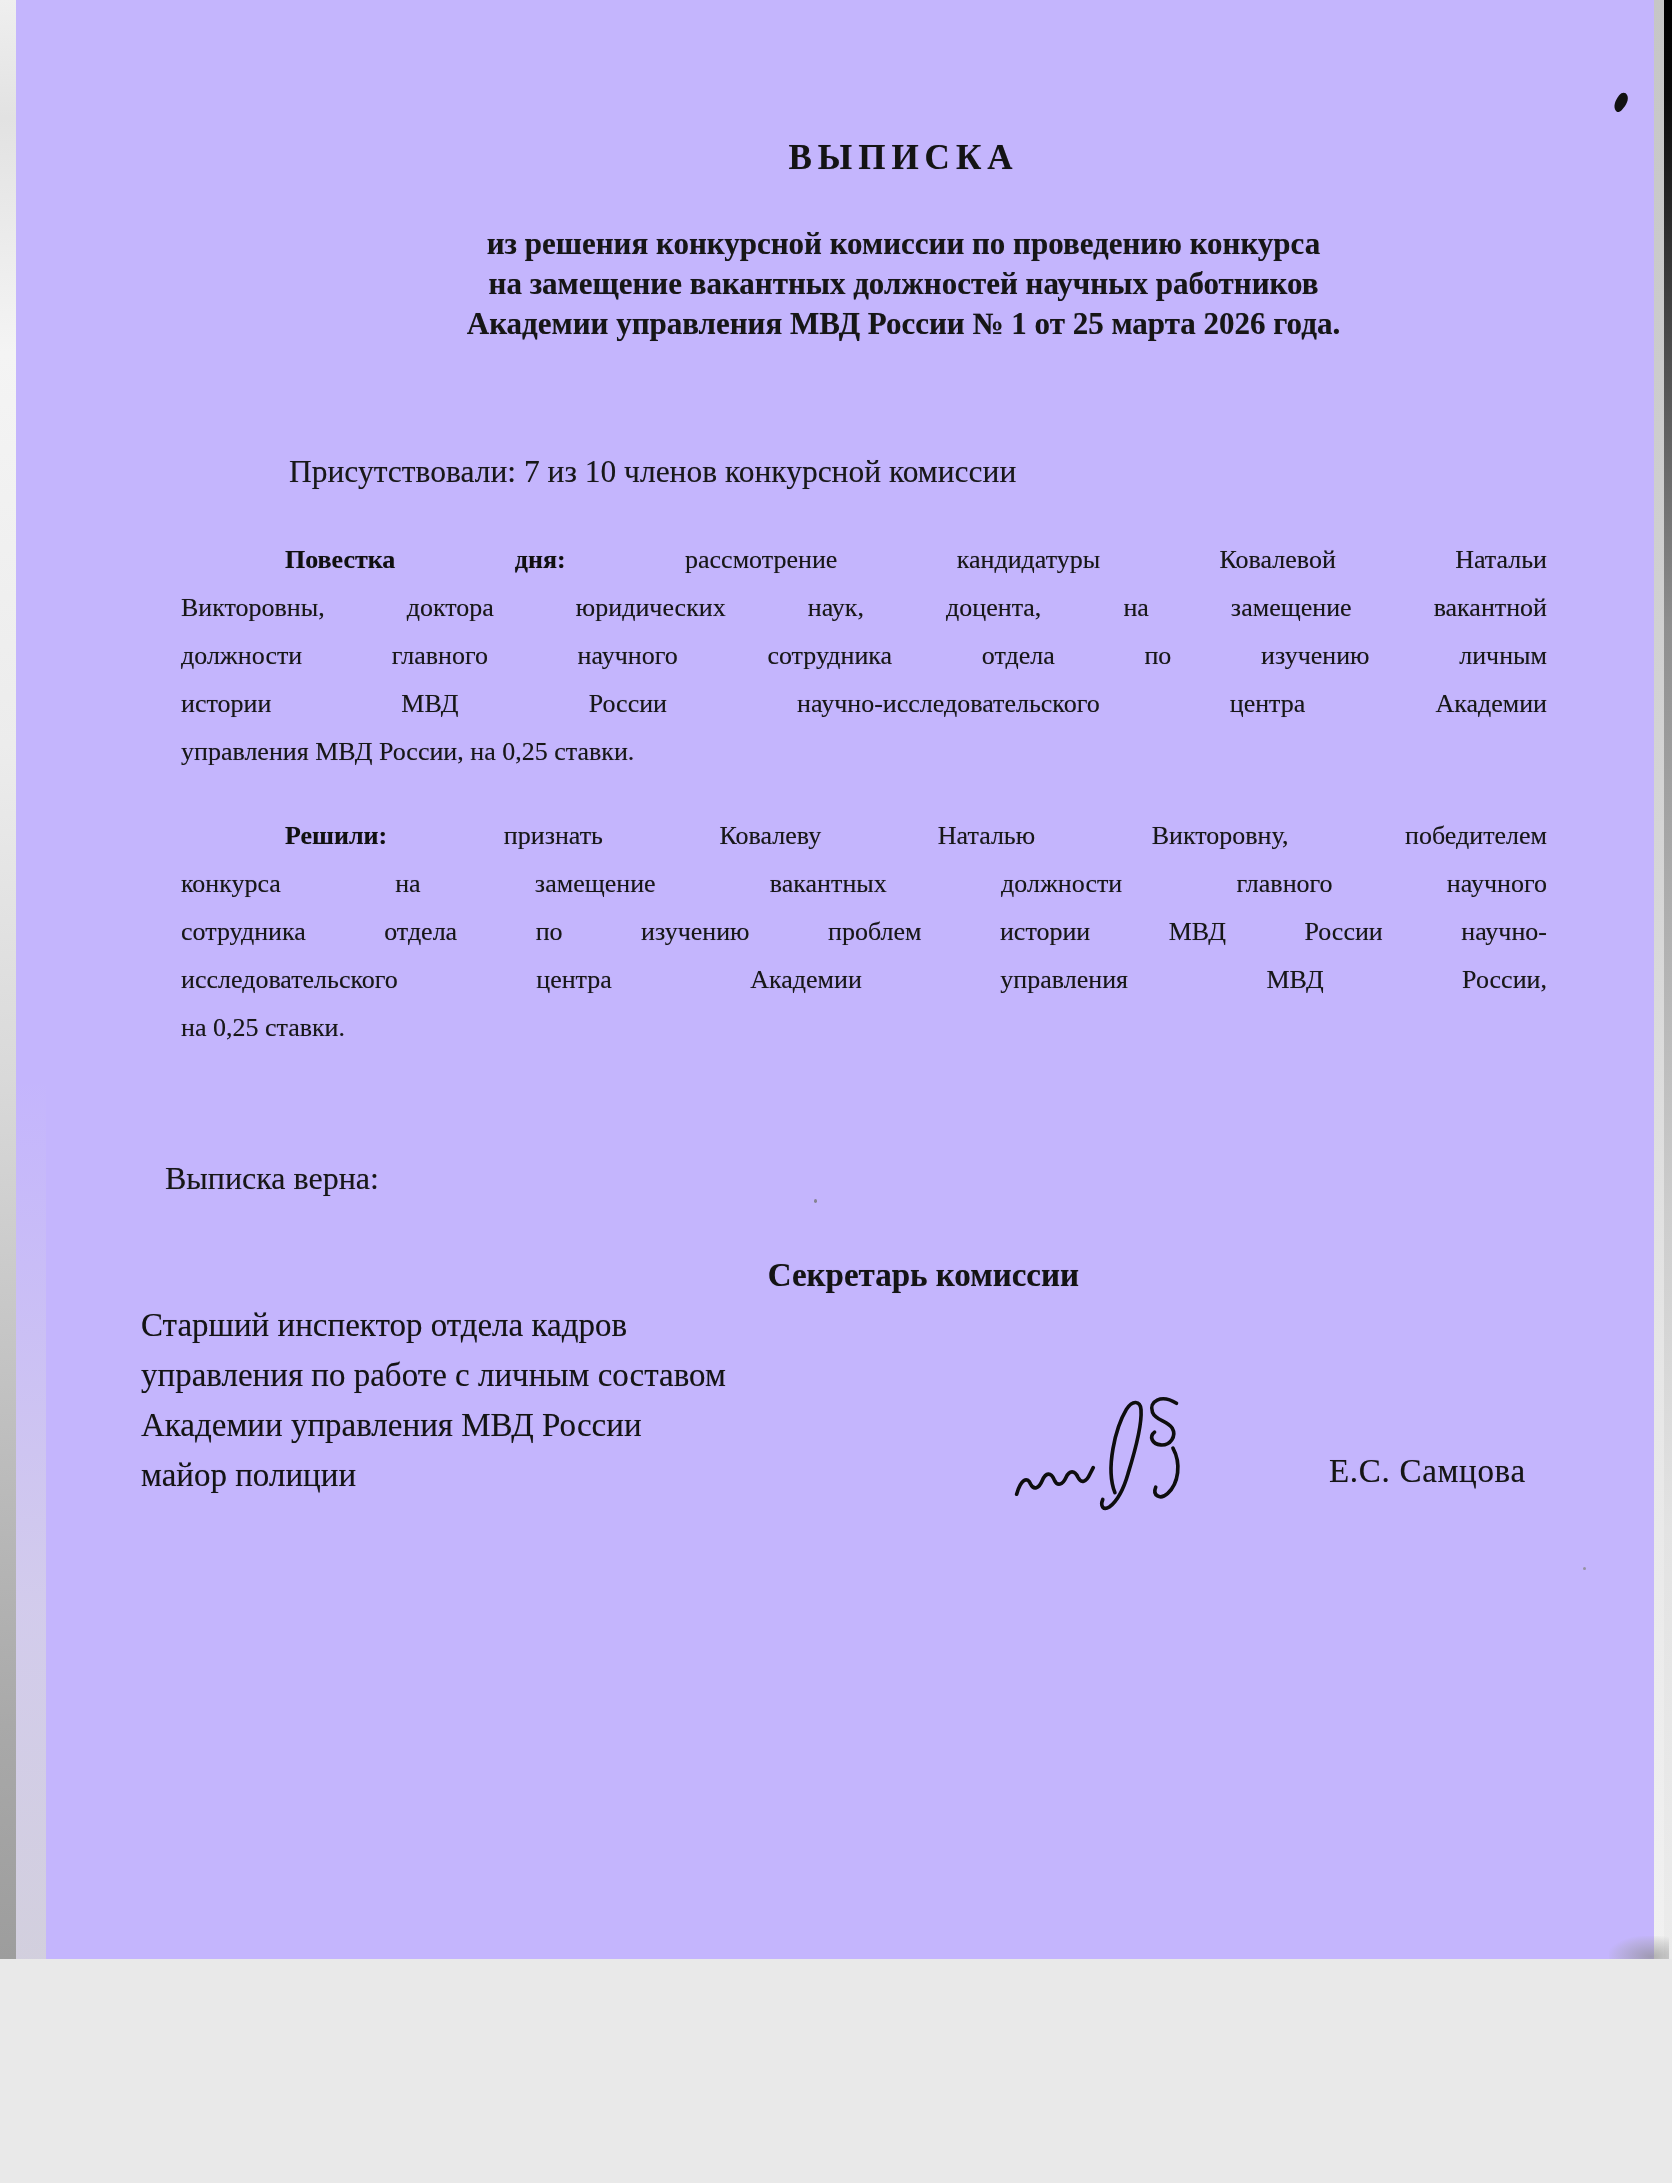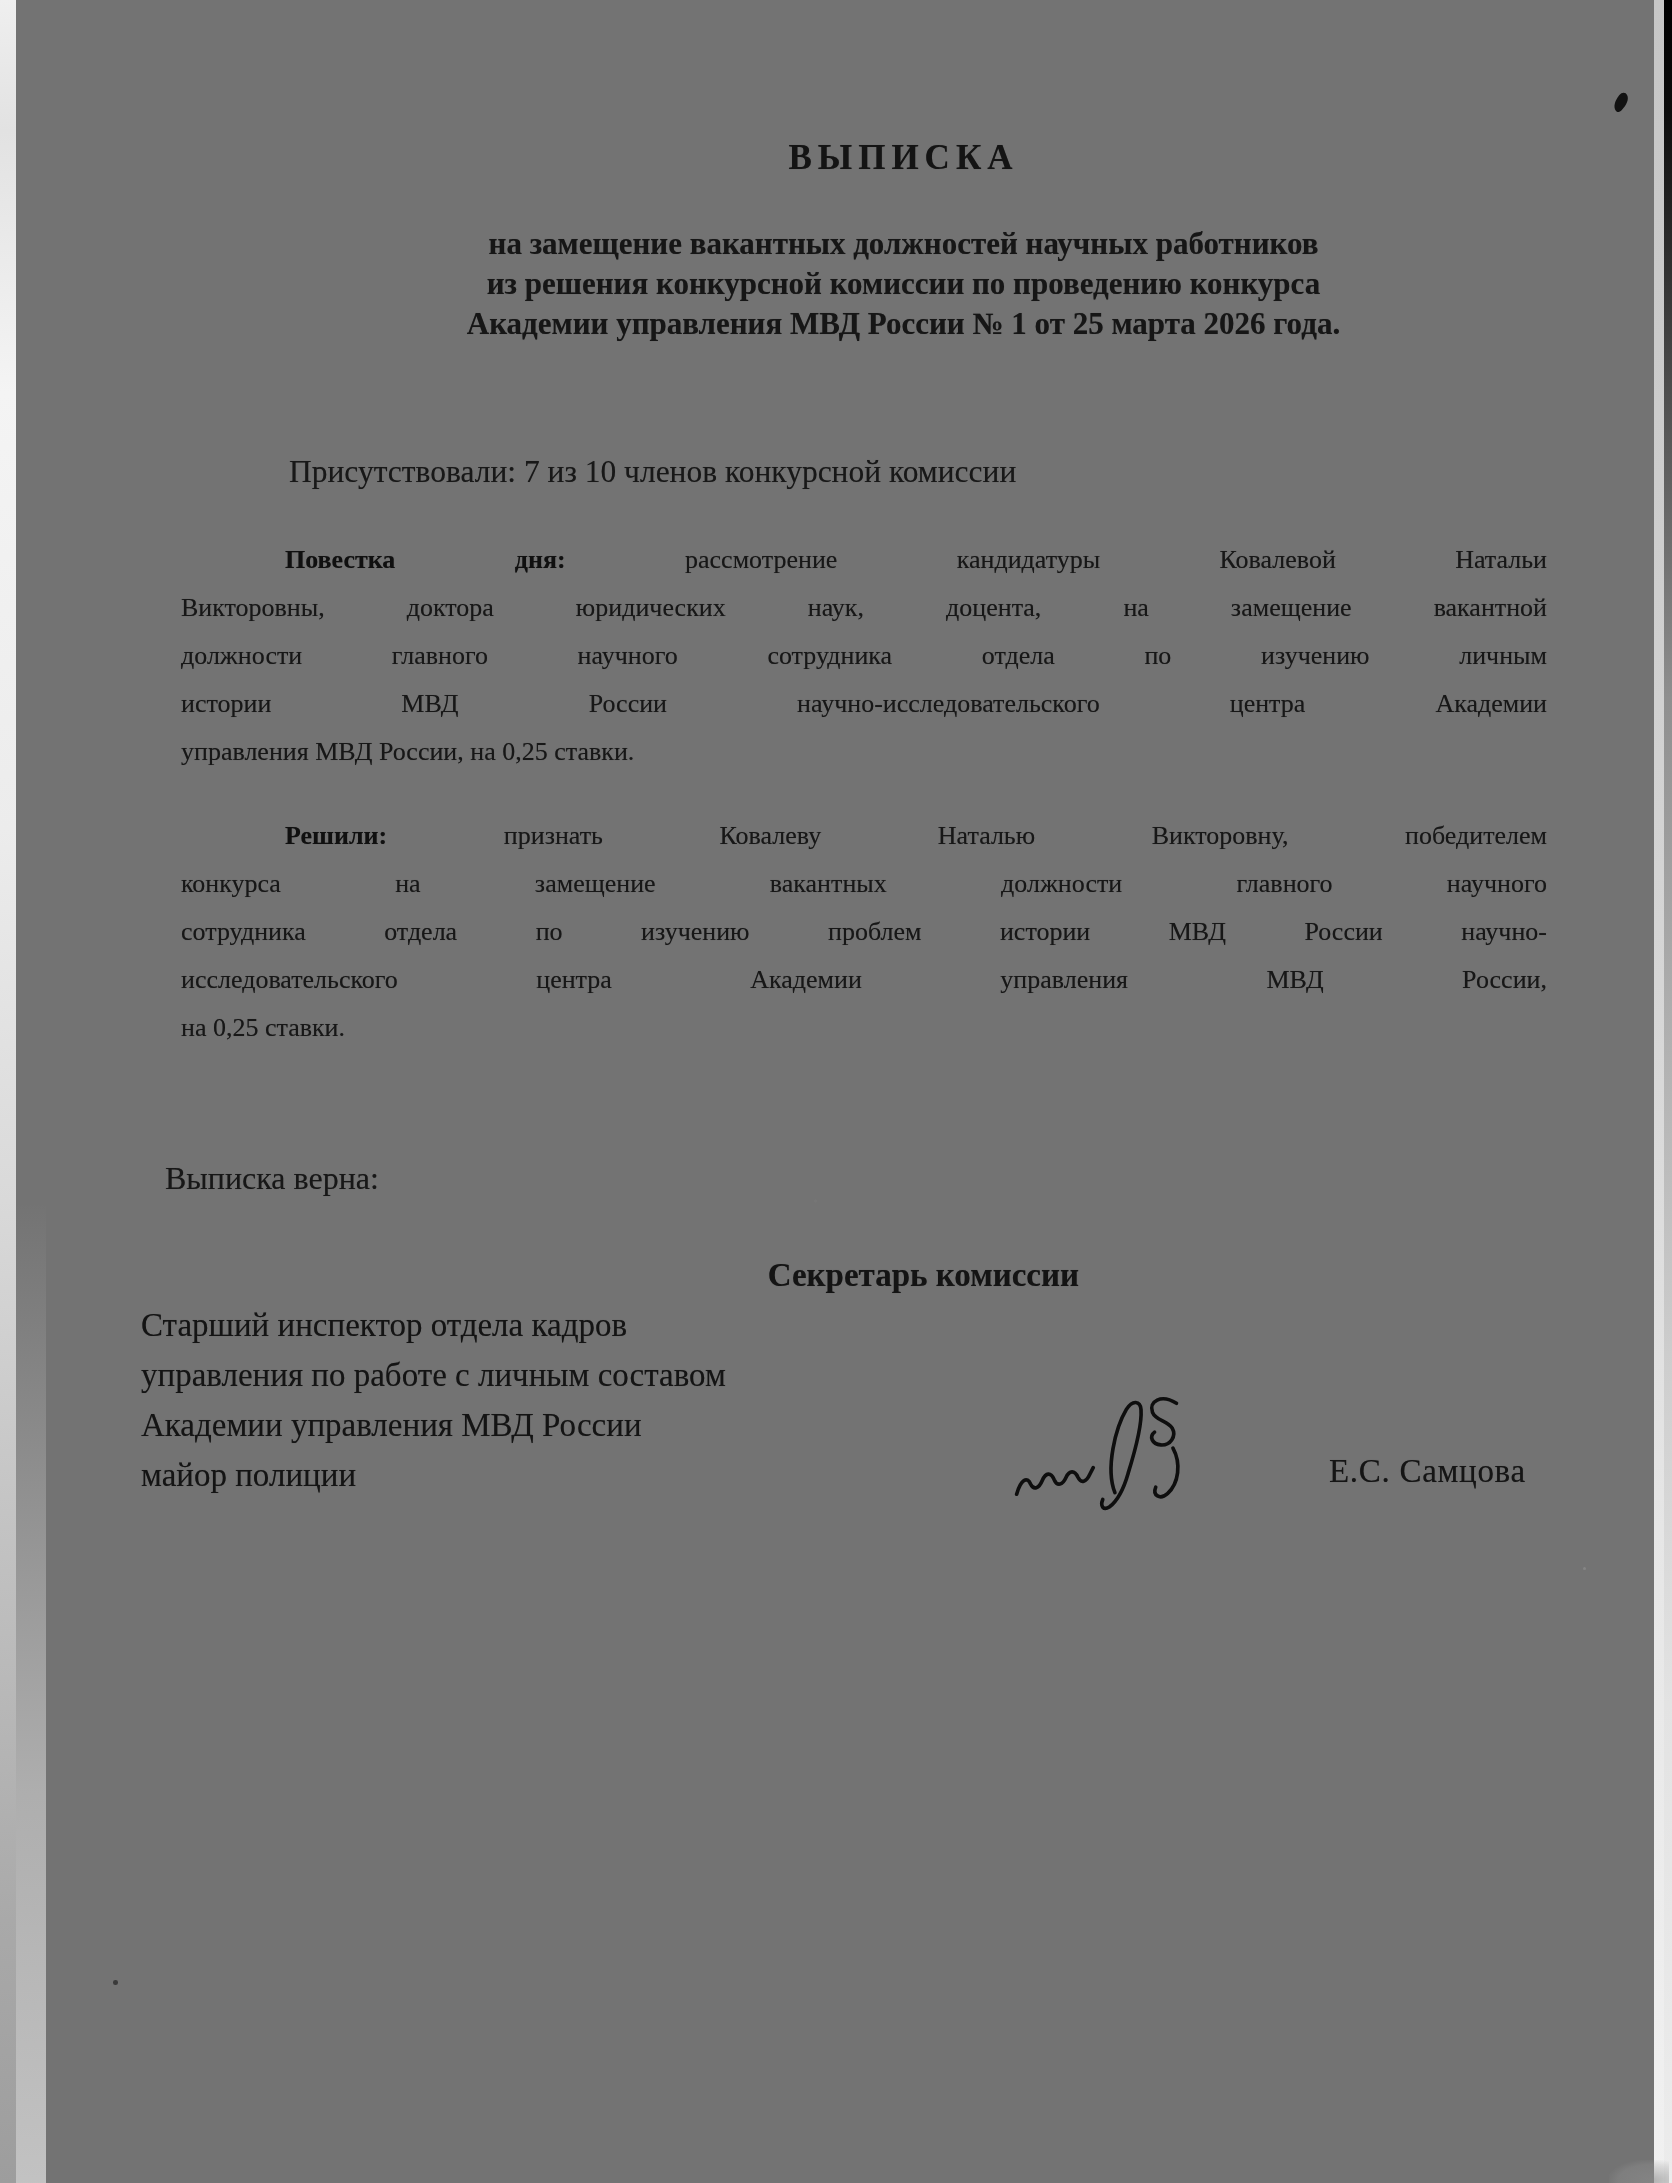--- a/index.html
+++ b/index.html
@@ -1,19 +1,19 @@
 <!DOCTYPE html>
 <html style="font-size:10.7px"><head>
 <meta charset="utf-8">
 <style>
   html,body{margin:0;padding:0;background:#e9e9e9;}
   .page{
     position:relative;
-    width:1673px;height:2183px;
-    background:#737373;
+    width:1673px;height:1959px;
+    background:#c4b5fd;
     overflow:hidden;
     font-family:"Liberation Serif", serif;
     color:#1b1b1b;
   }
   .doc{position:absolute;inset:0;filter:blur(0.3px);}
   .doc *{text-shadow:0 0 0.7px rgba(10,10,10,.4);}
 
   .title{
     position:absolute;top:138px;left:234px;width:1339px;
     text-align:center;font-weight:bold;font-size:35px;letter-spacing:6px;color:#141414;
@@ -80,22 +80,22 @@
 </head>
 <body>
 
 <div class="page">
 
   <div class="doc">
 
     <div class="title">ВЫПИСКА</div>
 
     <div class="subtitle">
+      <div>из решения конкурсной комиссии по проведению конкурса</div>
       <div>на замещение вакантных должностей научных работников</div>
-      <div>из решения конкурсной комиссии по проведению конкурса</div>
       <div>Академии управления МВД России № 1 от 25 марта 2026 года.</div>
     </div>
 
     <div class="attendance">Присутствовали: 7 из 10 членов конкурсной комиссии</div>
 
     <div class="para agenda">
       <div class="jline first">
         <b>Повестка дня:</b>
         <span>рассмотрение кандидатуры Ковалевой Натальи</span>
       </div>

